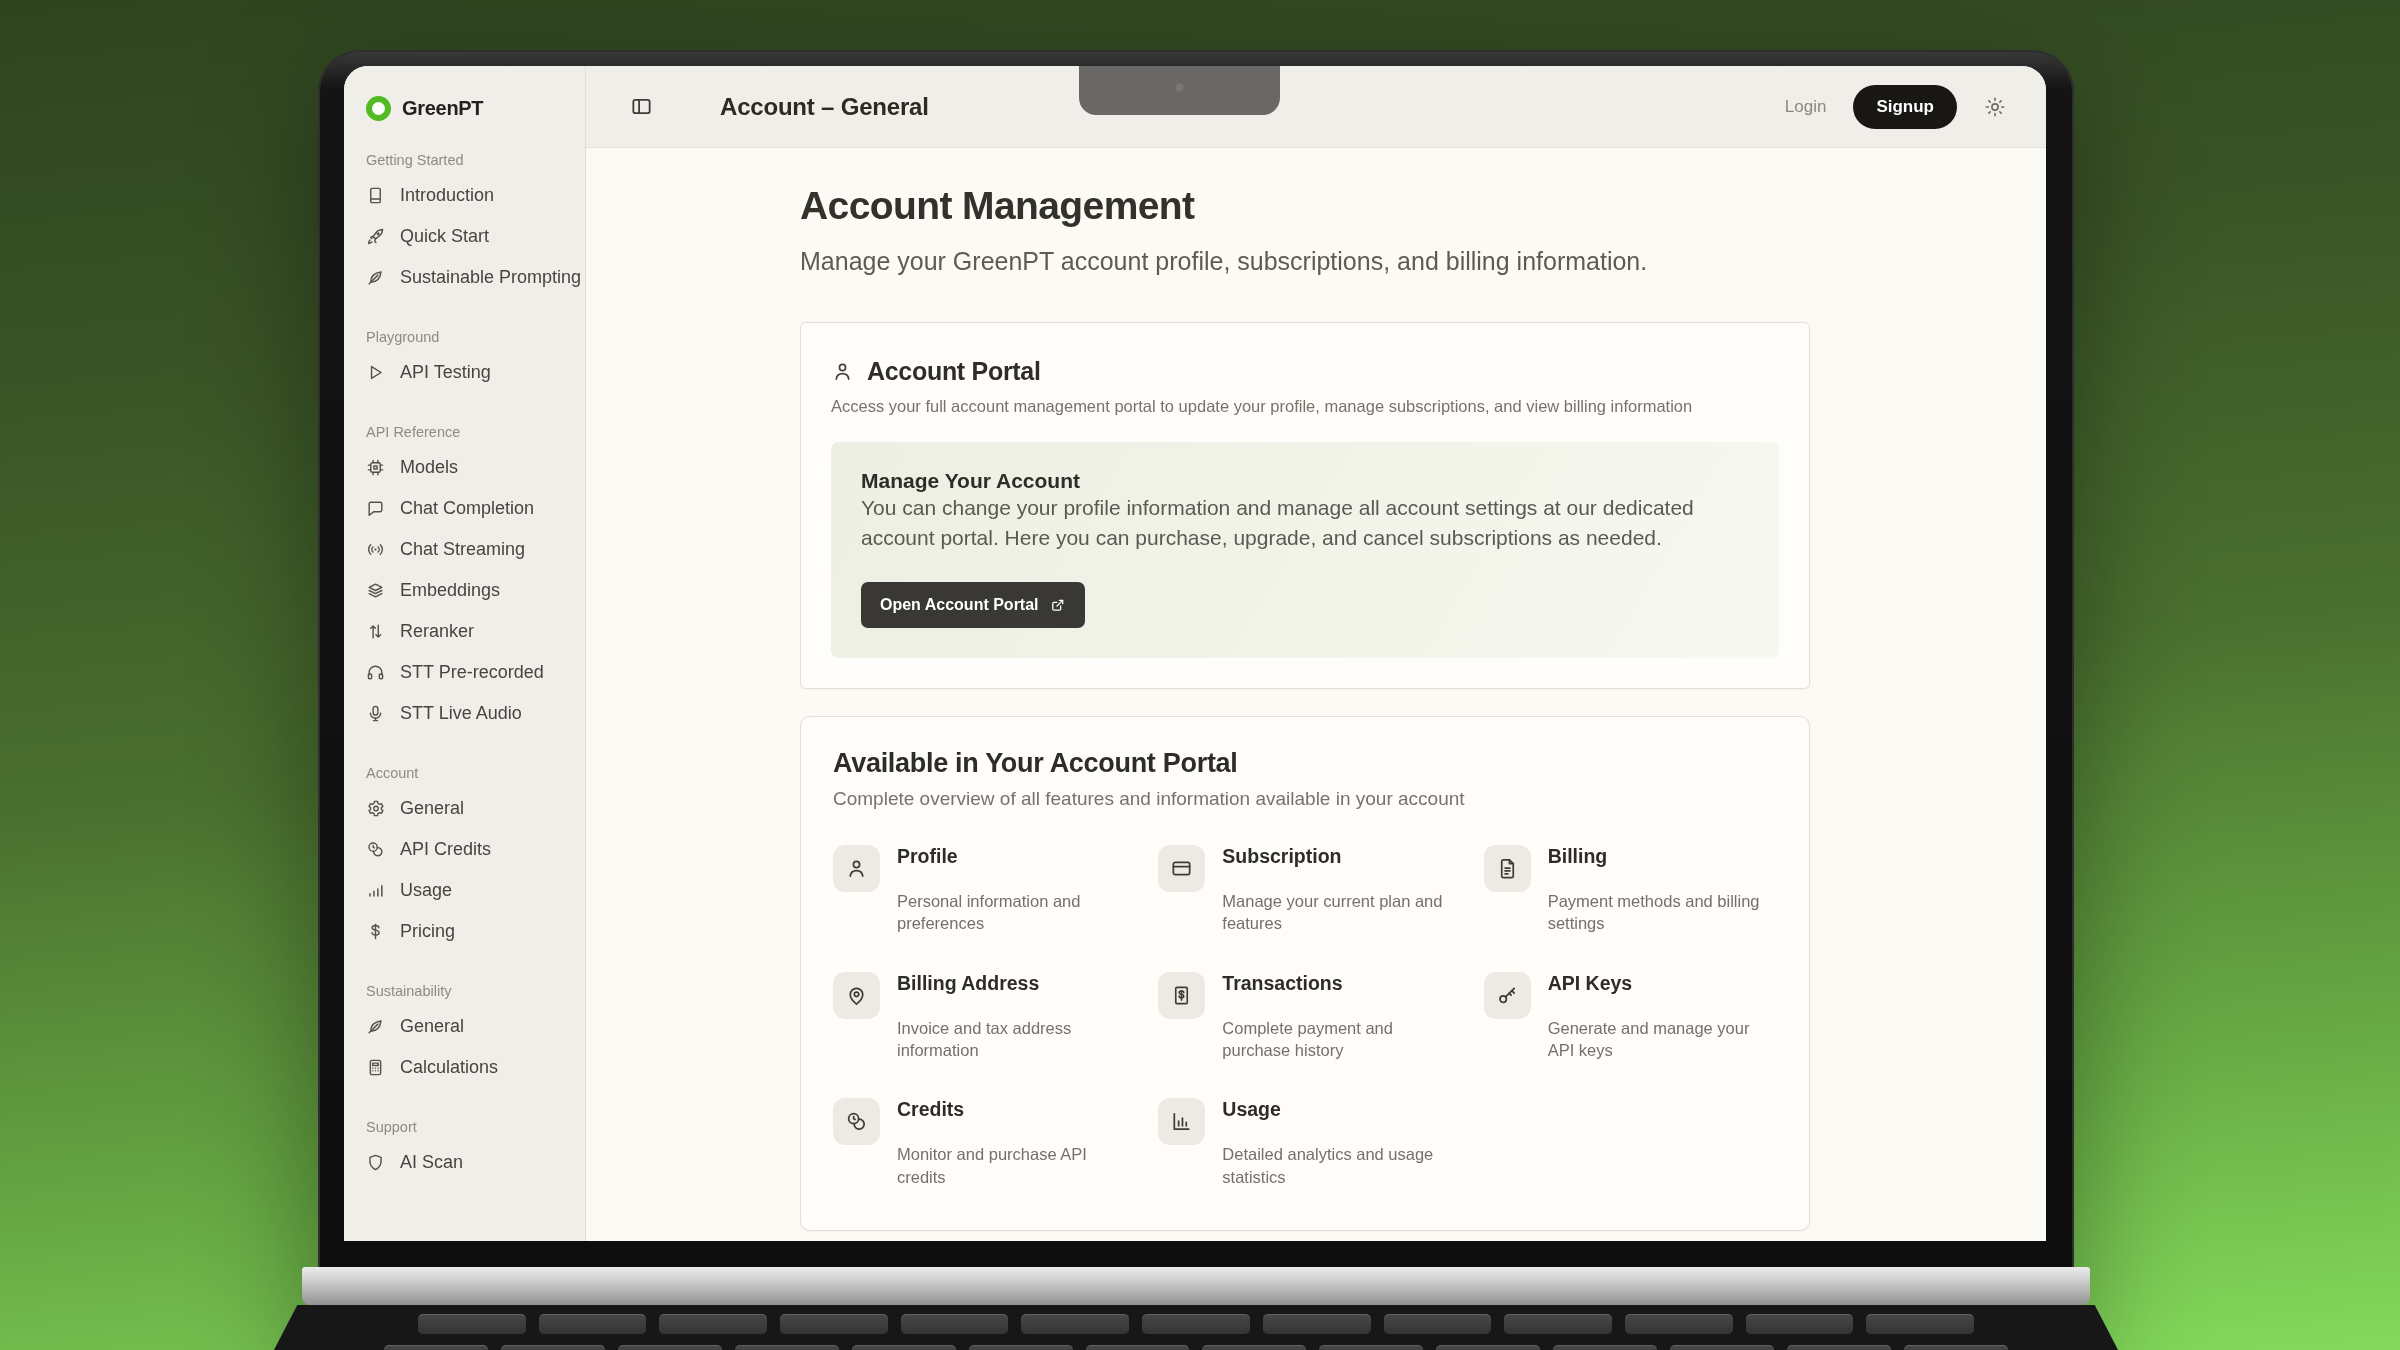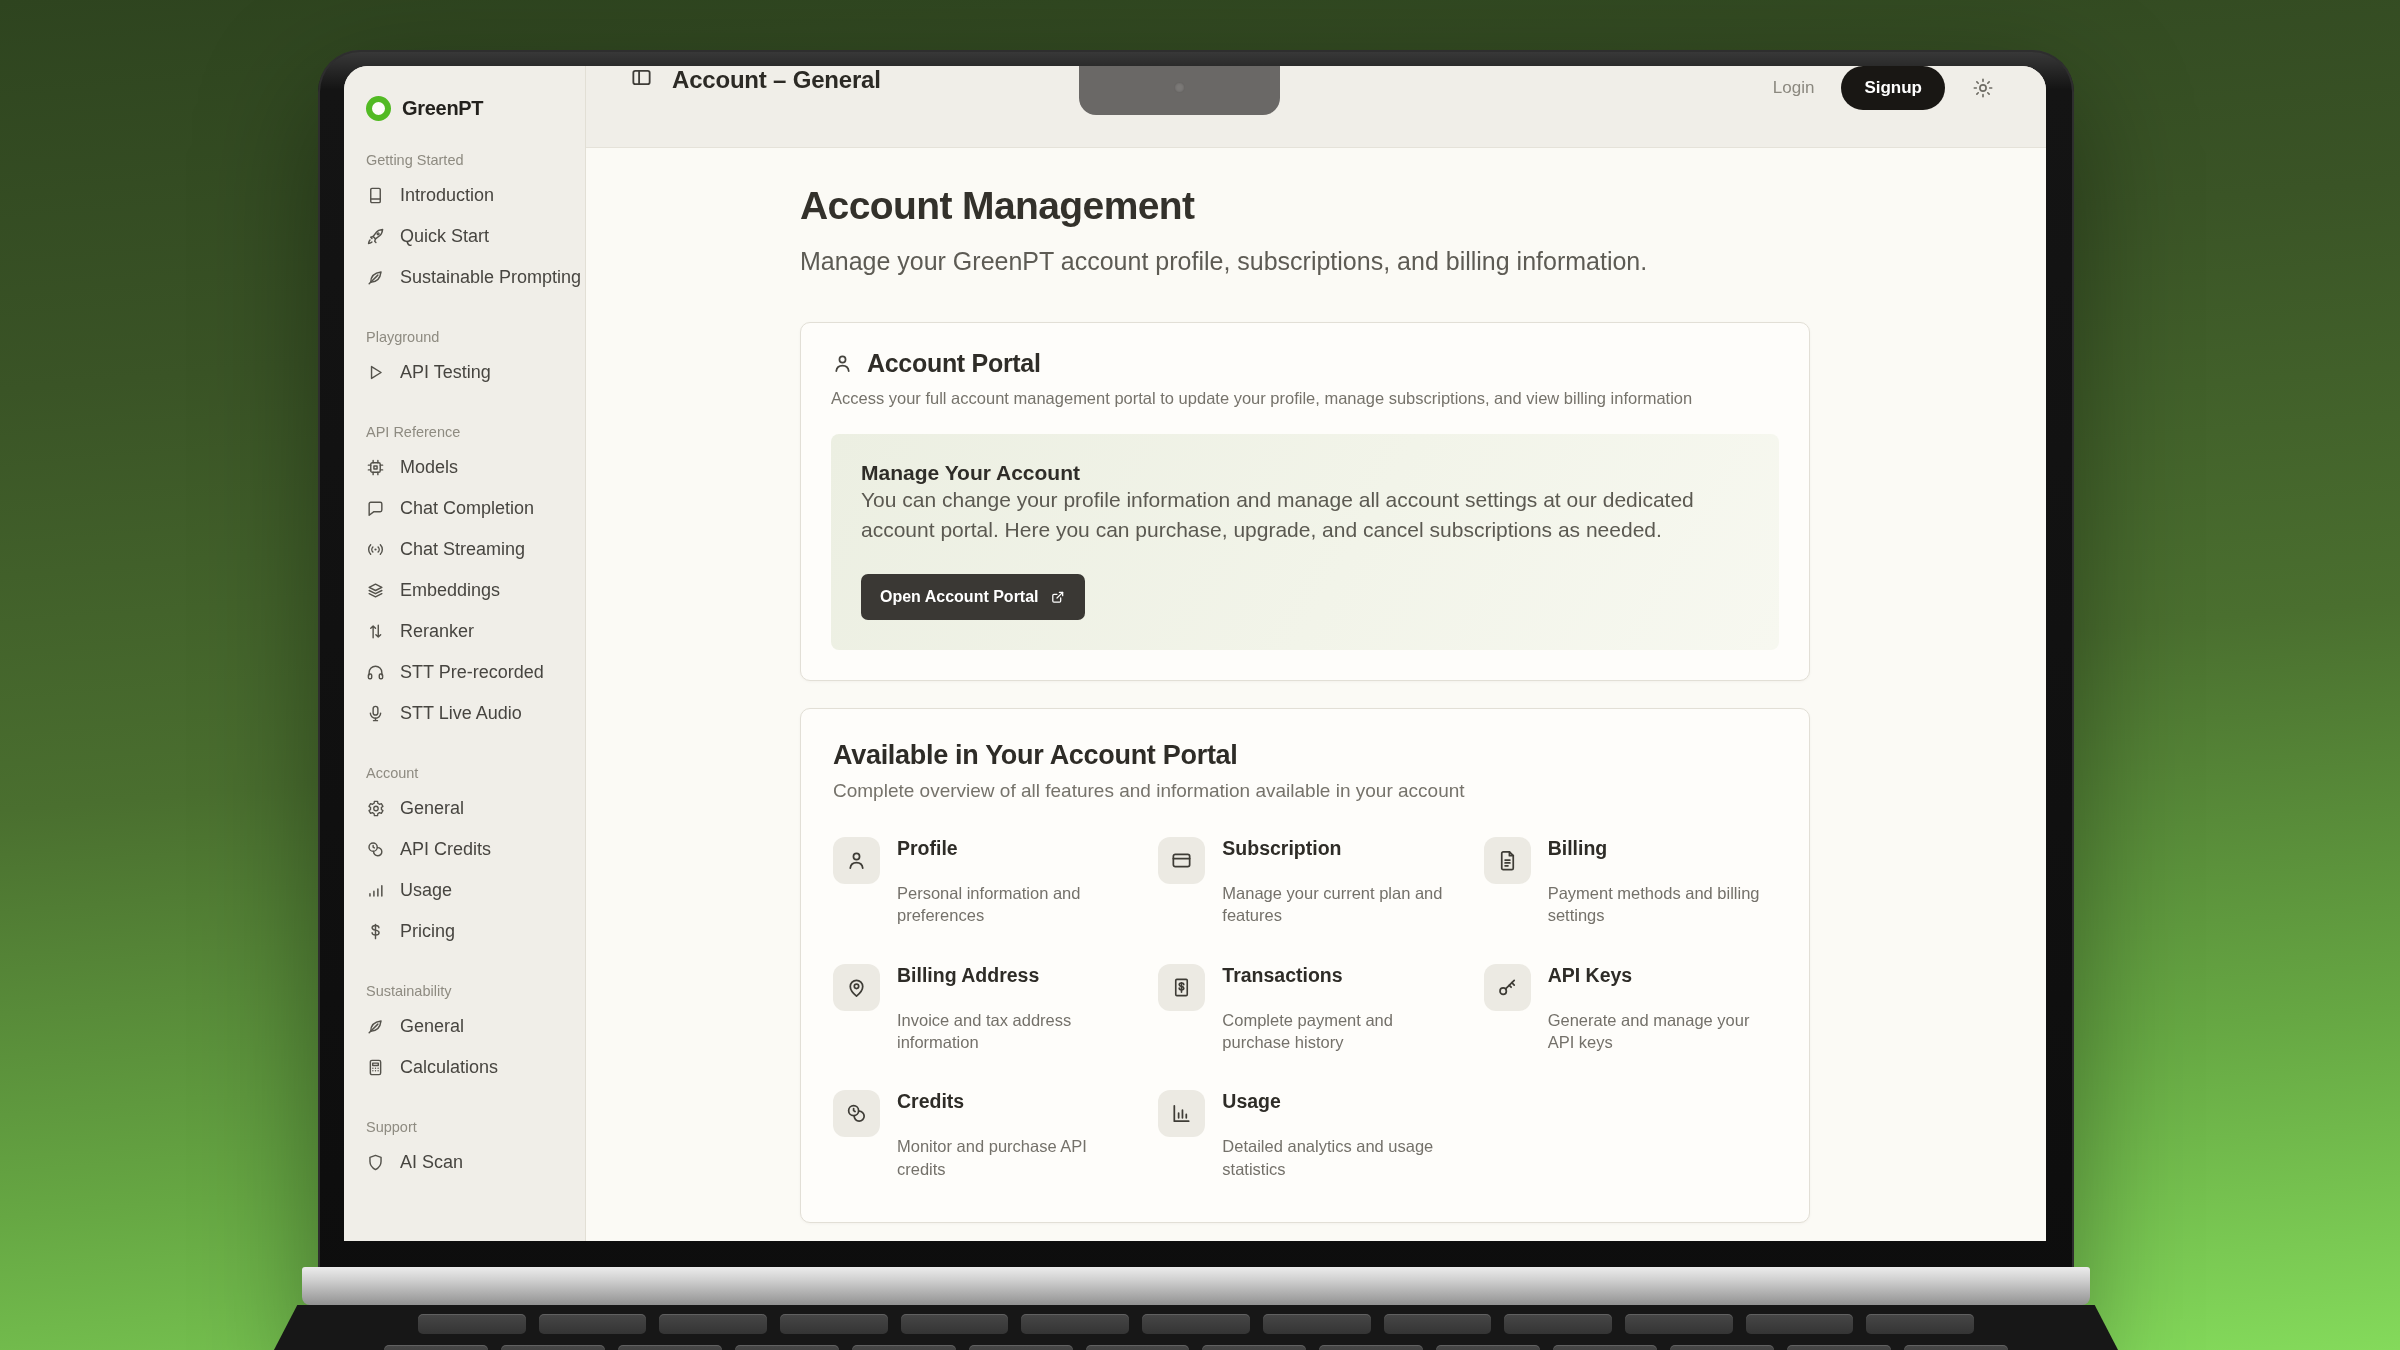--- a/index.html
+++ b/index.html
@@ -58,36 +58,36 @@
   .logo-ring { width: 25px; height: 25px; border-radius: 50%; border: 6px solid #52ba23; background: #fdfdf8; }
   .logo-text { font-size: 20px; font-weight: 700; color: #23211d; letter-spacing: -.3px; }
   .sec-label { font-size: 14.5px; color: #8e8b81; margin: 31px 0 7px; }
   .nav-item { display: flex; align-items: center; gap: 15px; height: 41px; color: #474540; font-size: 18px; cursor: pointer; white-space: nowrap; }
   .nav-item svg { width: 19px; height: 19px; color: #54524b; flex: none; }
 
   
   .right { flex: 1; display: flex; flex-direction: column; min-width: 0; }
   .topbar {
     height: 82px; min-height: 82px; background: #f0eee8; border-bottom: 1px solid #e5e2d9;
-    display: flex; align-items: flex-start; padding: 0 52px 0 44px;
+    display: flex; align-items: center; padding: 0 40px 0 44px; gap: 48px;
   }
   .tb-toggle { width: 23px; height: 23px; color: #3f3d38; cursor: pointer; }
   .tb-title { font-size: 24px; font-weight: 700; color: #2c2a25; margin-left: 19px; letter-spacing: -.2px; }
   .tb-right { margin-left: auto; display: flex; align-items: center; gap: 27px; }
   .login-link { font-size: 17px; color: #8b887f; cursor: pointer; }
   .signup-btn { background: #191714; color: #ffffff; font-size: 17px; font-weight: 600; padding: 12px 23px; border-radius: 999px; border: none; cursor: pointer; }
   .sun-btn { width: 22px; height: 22px; color: #6e6c64; cursor: pointer; }
 
   .main { flex: 1; overflow: hidden; padding: 30px 0 0 214px; }
   .content { width: 1010px; }
   .page-title { font-size: 39px; font-weight: 700; color: #33312b; letter-spacing: -.6px; margin-top: 6px; }
   .page-sub { font-size: 25px; color: #5d5b54; margin-top: 19px; }
 
   .card { background: #fefdfa; border: 1px solid #e2dfd6; border-radius: 10px; box-shadow: 0 1px 3px rgba(40,38,30,.04); }
-  .card1 { margin-top: 46px; padding: 26px 30px 30px; }
+  .card1 { margin-top: 46px; padding: 34px 30px 30px; border-radius: 6px; }
   .cp-head { display: flex; align-items: center; gap: 13px; }
   .cp-head svg { width: 23px; height: 23px; color: #45433d; }
   .cp-title { font-size: 25px; font-weight: 600; color: #2f2d28; letter-spacing: -.3px; }
   .cp-sub { font-size: 16.5px; color: #76736b; margin-top: 11px; }
   .panel {
     margin-top: 26px; border-radius: 8px; padding: 27px 30px 30px;
     background: linear-gradient(120deg, #ecefe2 0%, #f2f4e9 55%, #f7f8f0 100%);
   }
   .panel-title { font-size: 21px; font-weight: 600; color: #2f2d28; }
   .panel-body { font-size: 21px; color: #5b5951; line-height: 1.42; max-width: 870px; }

